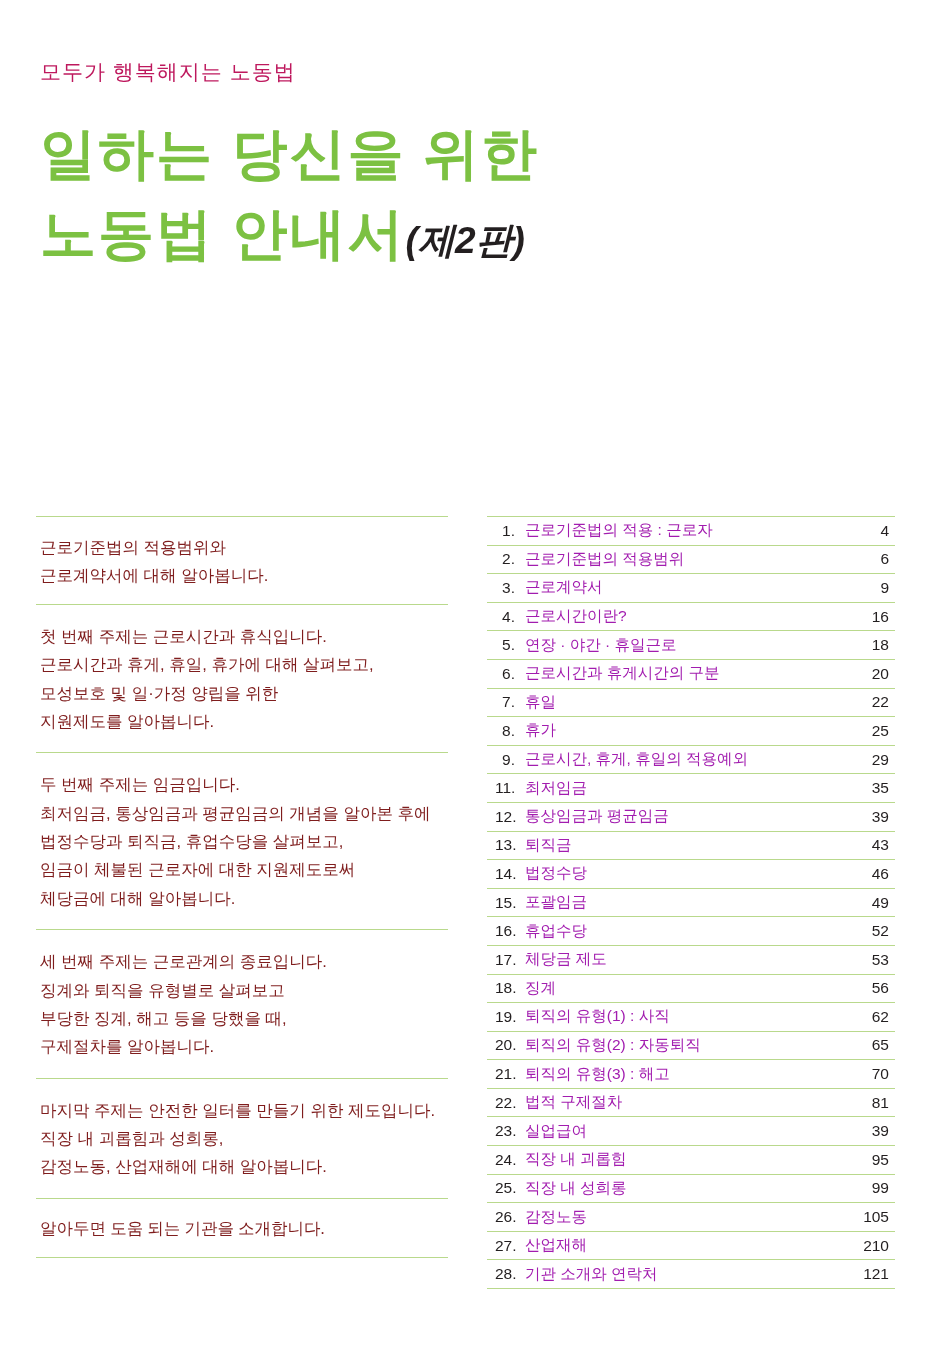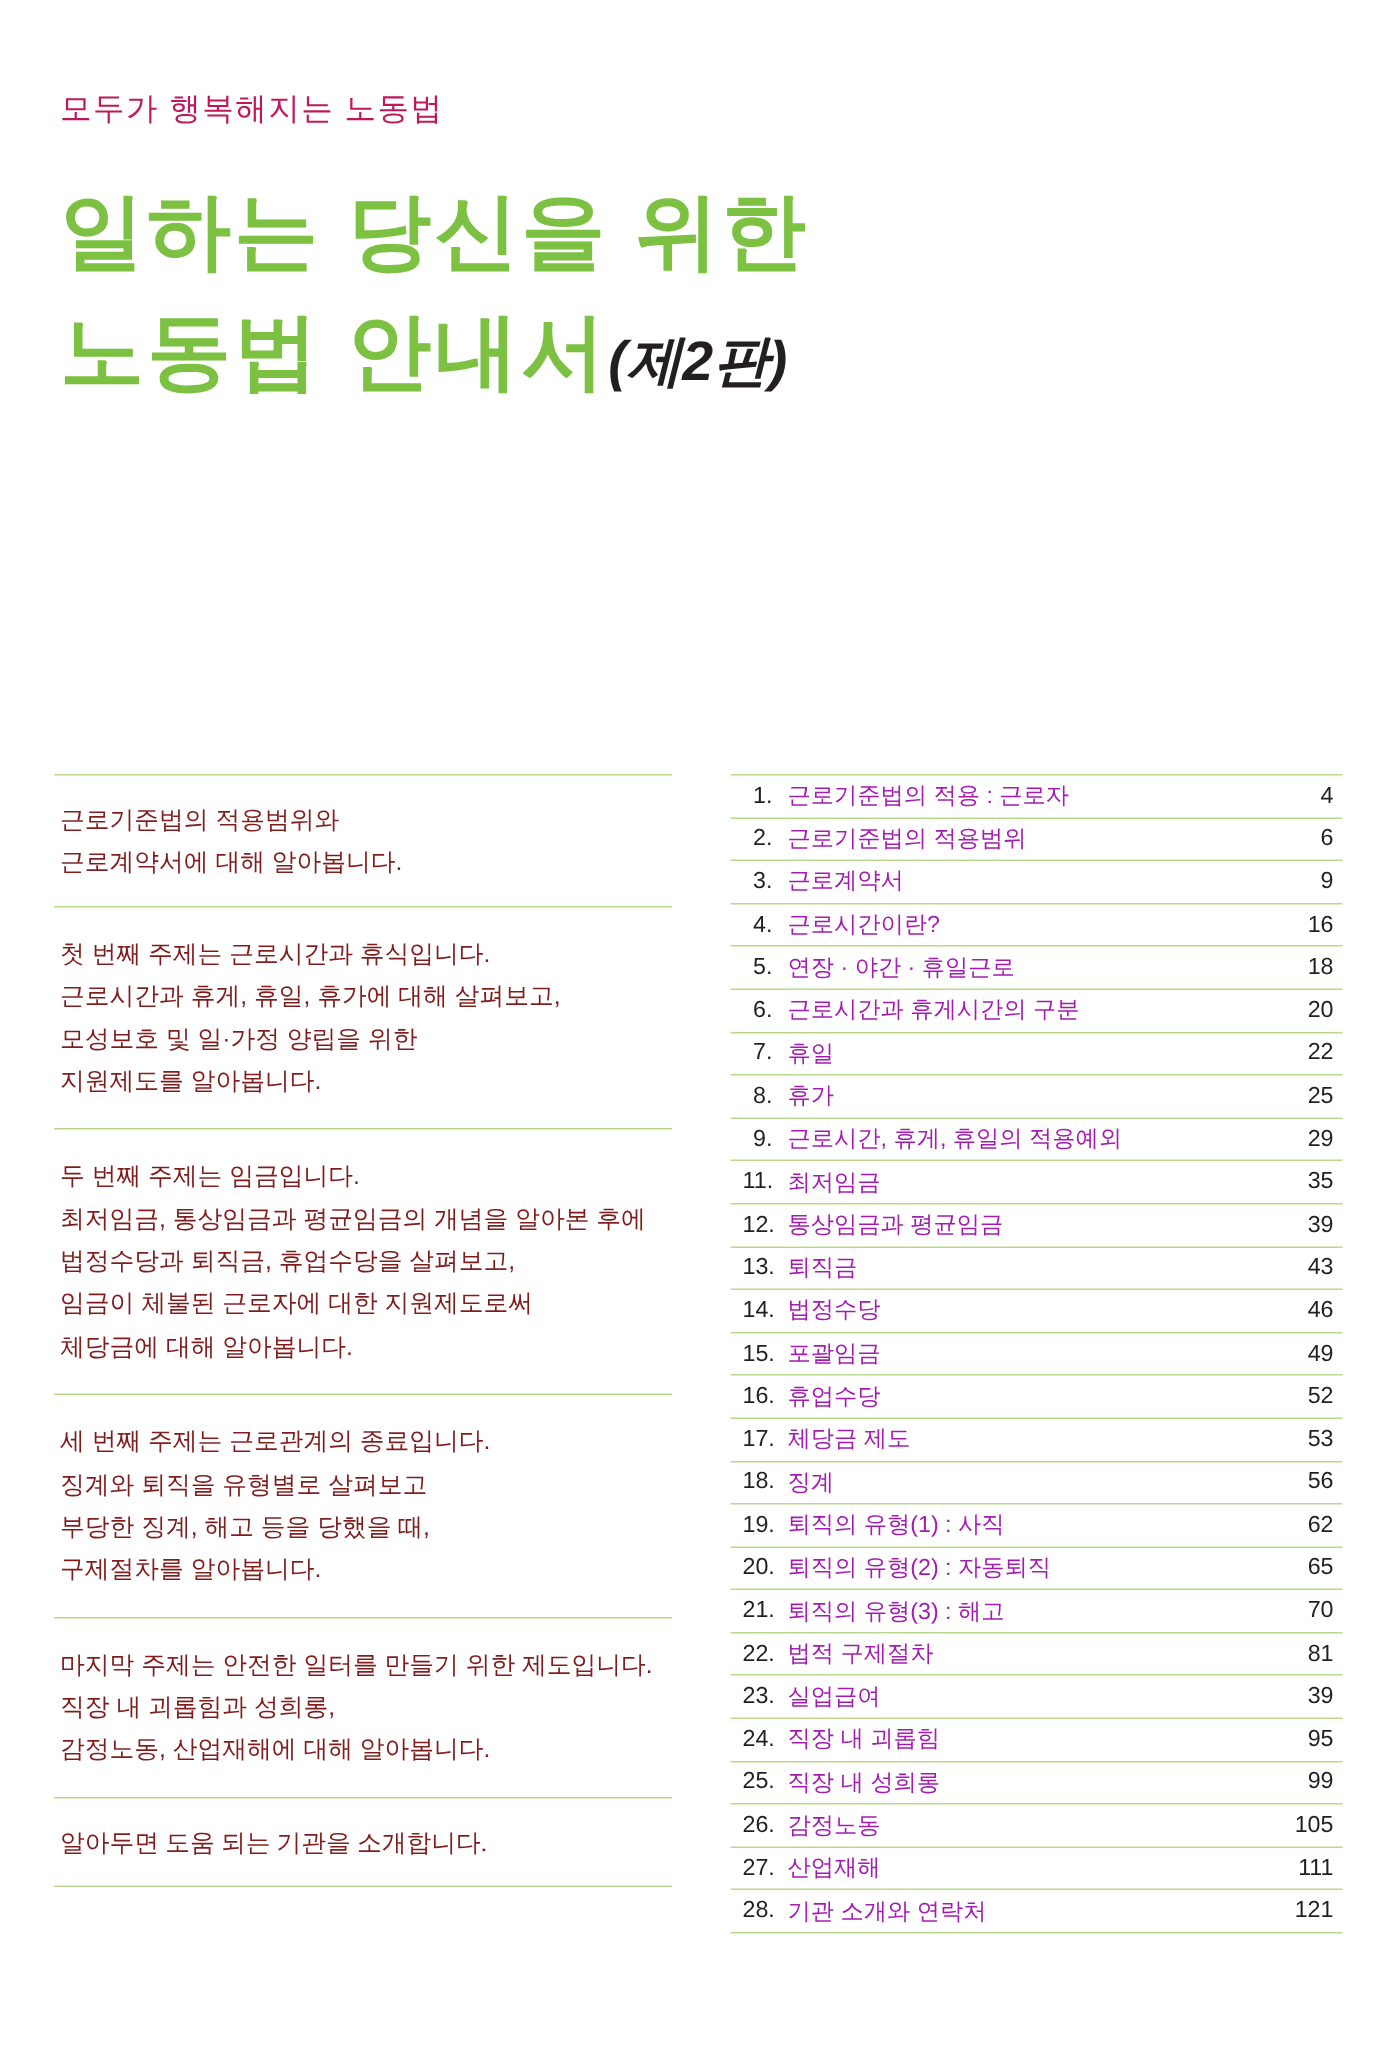--- a/index.html
+++ b/index.html
@@ -310,21 +310,21 @@
           <span class="toc-page">99</span>
         </div>
         <div class="toc-row">
           <span class="toc-num">26.</span>
           <span class="toc-title">감정노동</span>
           <span class="toc-page">105</span>
         </div>
         <div class="toc-row">
           <span class="toc-num">27.</span>
           <span class="toc-title">산업재해</span>
-          <span class="toc-page">111</span>
+          <span class="toc-page">210</span>
         </div>
         <div class="toc-row">
           <span class="toc-num">28.</span>
           <span class="toc-title">기관 소개와 연락처</span>
           <span class="toc-page">121</span>
         </div>
 
       </div>
     </div>
 

